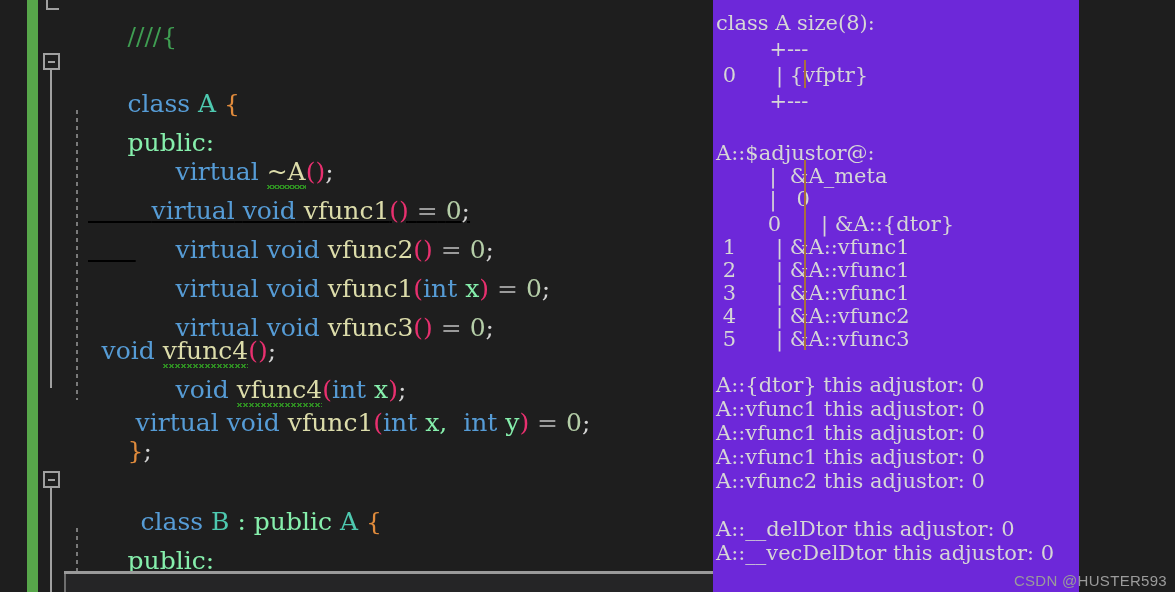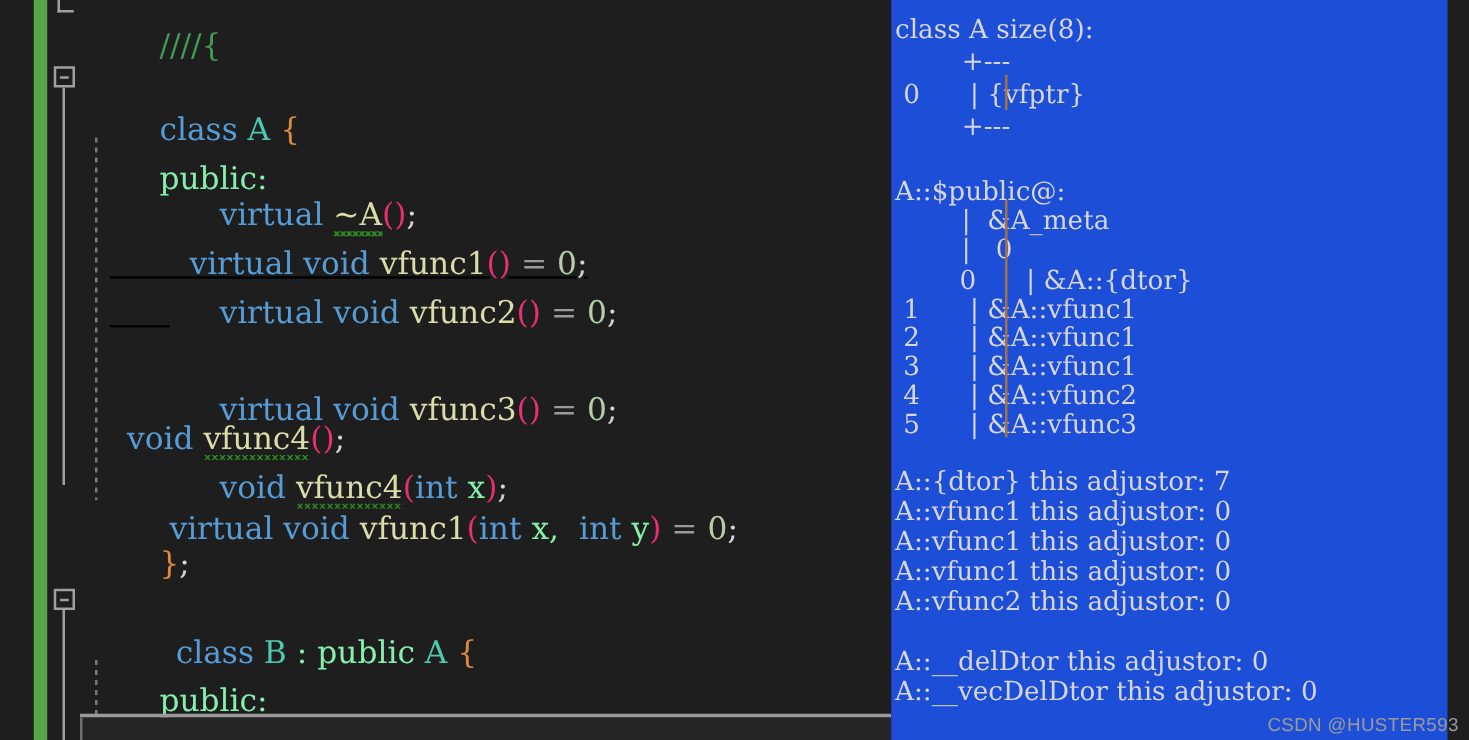--- a/index.html
+++ b/index.html
@@ -116,22 +116,22 @@
   .top-fold-corner {
     position: absolute;
     border-left: 2px solid #a0a0a0;
     border-bottom: 2px solid #a0a0a0;
   }
 
   
   .outpane {
     position: absolute;
     left: 713px; top: 0;
-    width: 445px; height: 592px;
-    background: #1d4ed8;
+    width: 366px; height: 592px;
+    background: #6d28d9;
     overflow: hidden;
   }
   .oline {
     position: absolute;
     left: 0;
     height: 26px;
     line-height: 26px;
     white-space: pre;
     color: #d6d6d6;
     font-family: "DejaVu Serif", serif;
@@ -202,20 +202,23 @@
       </div>
 
       <div class="line" style="top:152px; padding-left:50px;text-decoration:underline;">
         <span class="kw">virtual</span><span> </span><span class="kw">void</span><span> </span><span class="fn">vfunc1</span><span class="paren">(</span><span class="paren">)</span><span> </span><span class="plain">=</span><span> </span><span class="num">0</span><span class="punc">;</span>
       </div>
 
       <div class="line" style="top:191px; padding-left:74px;">
         <span class="kw">virtual</span><span> </span><span class="kw">void</span><span> </span><span class="fn">vfunc2</span><span class="paren">(</span><span class="paren">)</span><span> </span><span class="plain">=</span><span> </span><span class="num">0</span><span class="punc">;</span>
       </div>
 
+      <div class="line" style="top:230px; padding-left:74px;">
+        <span class="kw">virtual</span><span> </span><span class="kw">void</span><span> </span><span class="fn">vfunc1</span><span class="paren">(</span><span class="kw">int</span><span> </span><span class="ident">x</span><span class="paren">)</span><span> </span><span class="plain">=</span><span> </span><span class="num">0</span><span class="punc">;</span>
+      </div>
 
       <div class="line" style="top:269px; padding-left:74px;">
         <span class="kw">virtual</span><span> </span><span class="kw">void</span><span> </span><span class="fn">vfunc3</span><span class="paren">(</span><span class="paren">)</span><span> </span><span class="plain">=</span><span> </span><span class="num">0</span><span class="punc">;</span>
       </div>
 
       <div class="line" style="top:292px; ">
         <span class="kw">void</span><span> </span><span class="fn squig">vfunc4</span><span class="paren">(</span><span class="paren">)</span><span class="punc">;</span>
       </div>
 
       <div class="line" style="top:331px; padding-left:74px;">
@@ -255,33 +258,33 @@
   <div class="outpane">
 
     <div class="oline" style="top:10px;">class A size(8):</div>
 
     <div class="oline" style="top:36px;"><span>        +---</span></div>
 
     <div class="oline" style="top:62px;"><span> 0      | {vfptr}</span></div>
 
     <div class="oline" style="top:88px;"><span>        +---</span></div>
 
-    <div class="oline" style="top:140px;">A::$public@:</div>
+    <div class="oline" style="top:140px;">A::$adjustor@:</div>
 
     <div class="oline" style="top:163px;">        |  &amp;A_meta</div>
     <div class="oline" style="top:186px;">        |   0</div>
 
     <div class="oline" style="top:211px;padding-left:48px;"> 0      | &amp;A::{dtor}</div>
     <div class="oline" style="top:234px;"> 1      | &amp;A::vfunc1</div>
     <div class="oline" style="top:257px;"> 2      | &amp;A::vfunc1</div>
     <div class="oline" style="top:280px;"> 3      | &amp;A::vfunc1</div>
     <div class="oline" style="top:303px;"> 4      | &amp;A::vfunc2</div>
     <div class="oline" style="top:326px;"> 5      | &amp;A::vfunc3</div>
 
-    <div class="oline" style="top:372px;">A::{dtor} this adjustor: 7</div>
+    <div class="oline" style="top:372px;">A::{dtor} this adjustor: 0</div>
     <div class="oline" style="top:396px;">A::vfunc1 this adjustor: 0</div>
     <div class="oline" style="top:420px;">A::vfunc1 this adjustor: 0</div>
     <div class="oline" style="top:444px;">A::vfunc1 this adjustor: 0</div>
     <div class="oline" style="top:468px;">A::vfunc2 this adjustor: 0</div>
     <div class="oline" style="top:516px;">A::__delDtor this adjustor: 0</div>
     <div class="oline" style="top:540px;">A::__vecDelDtor this adjustor: 0</div>
 
     <div style="position:absolute; left:91px; top:60px; width:2px; height:28px; background:#a9703c;"></div>
     <div style="position:absolute; left:91px; top:160px; width:2px; height:190px; background:#a9703c;"></div>
   </div>

